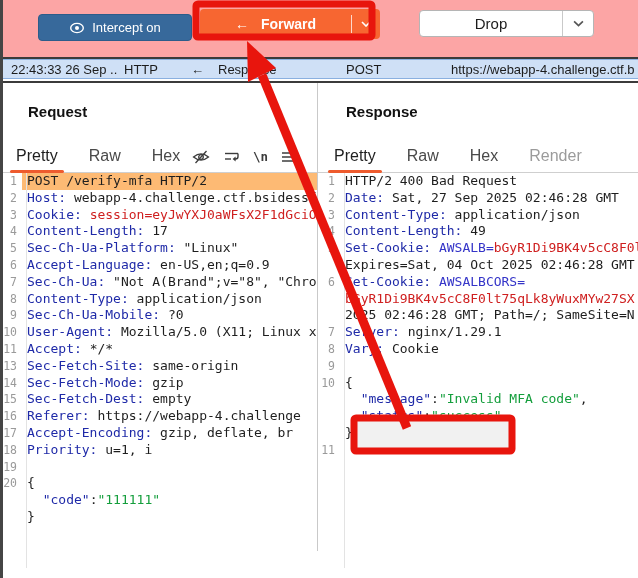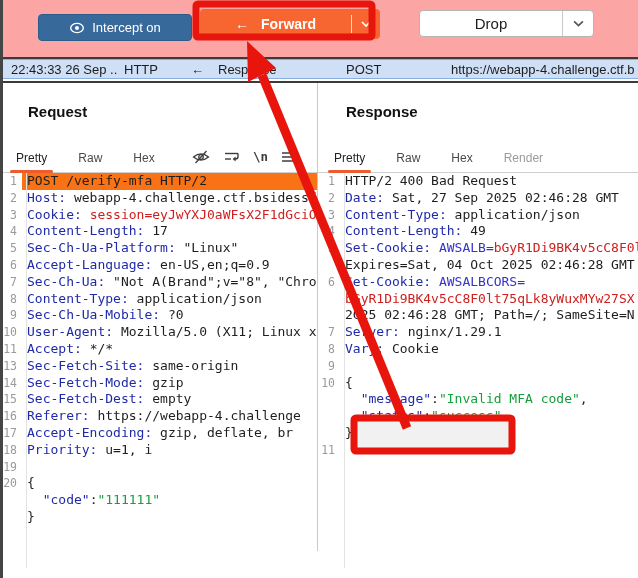--- a/index.html
+++ b/index.html
@@ -45,35 +45,35 @@
   .table-gap{height:4px;background:#fff;border-bottom:2px solid #3b3b3b;}
 
   
   .panels{display:flex;height:468px;background:#fff;}
   .panel{position:relative;}
   .panel-req{width:318px;border-right:1px solid #c9c9c9;}
   .panel-res{flex:1;}
   .panel-head{height:90px;border-bottom:1px solid #cfcfcf;position:relative;}
   .panel-title{font-size:15px;font-weight:bold;color:#111;position:absolute;left:28px;top:20px;}
   .tabs{position:absolute;left:16px;bottom:7px;display:flex;align-items:center;gap:31px;}
-  .tab{font-size:12px;color:#4a4a4a;position:relative;cursor:pointer;}
+  .tab{font-size:16px;color:#4a4a4a;position:relative;cursor:pointer;}
   .tab.active{color:#1f1f1f;}
   .tab.active::after{content:"";position:absolute;left:-6px;right:-6px;bottom:-8px;height:3px;border-radius:2px;background:var(--c-tab-accent-orange);}
   .tab.disabled{color:#9b9b9b;}
   .tab-icons{position:absolute;right:22px;bottom:8px;display:flex;align-items:center;gap:13px;color:#3c3c3c;}
   .tab-icons svg{display:block;cursor:pointer;}
   .nl-glyph{font-family:"DejaVu Sans Mono",monospace;font-size:12.5px;font-weight:bold;cursor:pointer;}
 
   
   .editor{position:relative;font-family:"DejaVu Sans Mono",monospace;font-size:13px;height:395px;overflow:hidden;cursor:text;}
   .editor::before{content:"";position:absolute;left:26px;top:0;bottom:0;width:1px;background:#e3e3e3;}
   .ed-row{display:flex;height:16.8px;line-height:16.8px;white-space:pre;}
   .ed-num{width:22px;flex:0 0 22px;text-align:right;padding-right:5px;font-size:11.5px;color:var(--c-line-number-gray);}
   .ed-text{flex:1;overflow:hidden;padding-left:5px;}
-  .ed-row.hl .ed-text{background:#f97316;}
+  .ed-row.hl .ed-text{background:#fdba74;}
   .tk-h{color:var(--c-tok-header);}
   .tk-t{color:var(--c-tok-text);}
   .tk-r{color:var(--c-tok-red);}
   .tk-b{color:var(--c-tok-blue);}
   .tk-g{color:var(--c-tok-green);}
   .tk-k{color:var(--c-tok-key);}
 
   
   .overlay{position:absolute;left:0;top:0;width:638px;height:578px;z-index:50;pointer-events:none;}
 </style>

